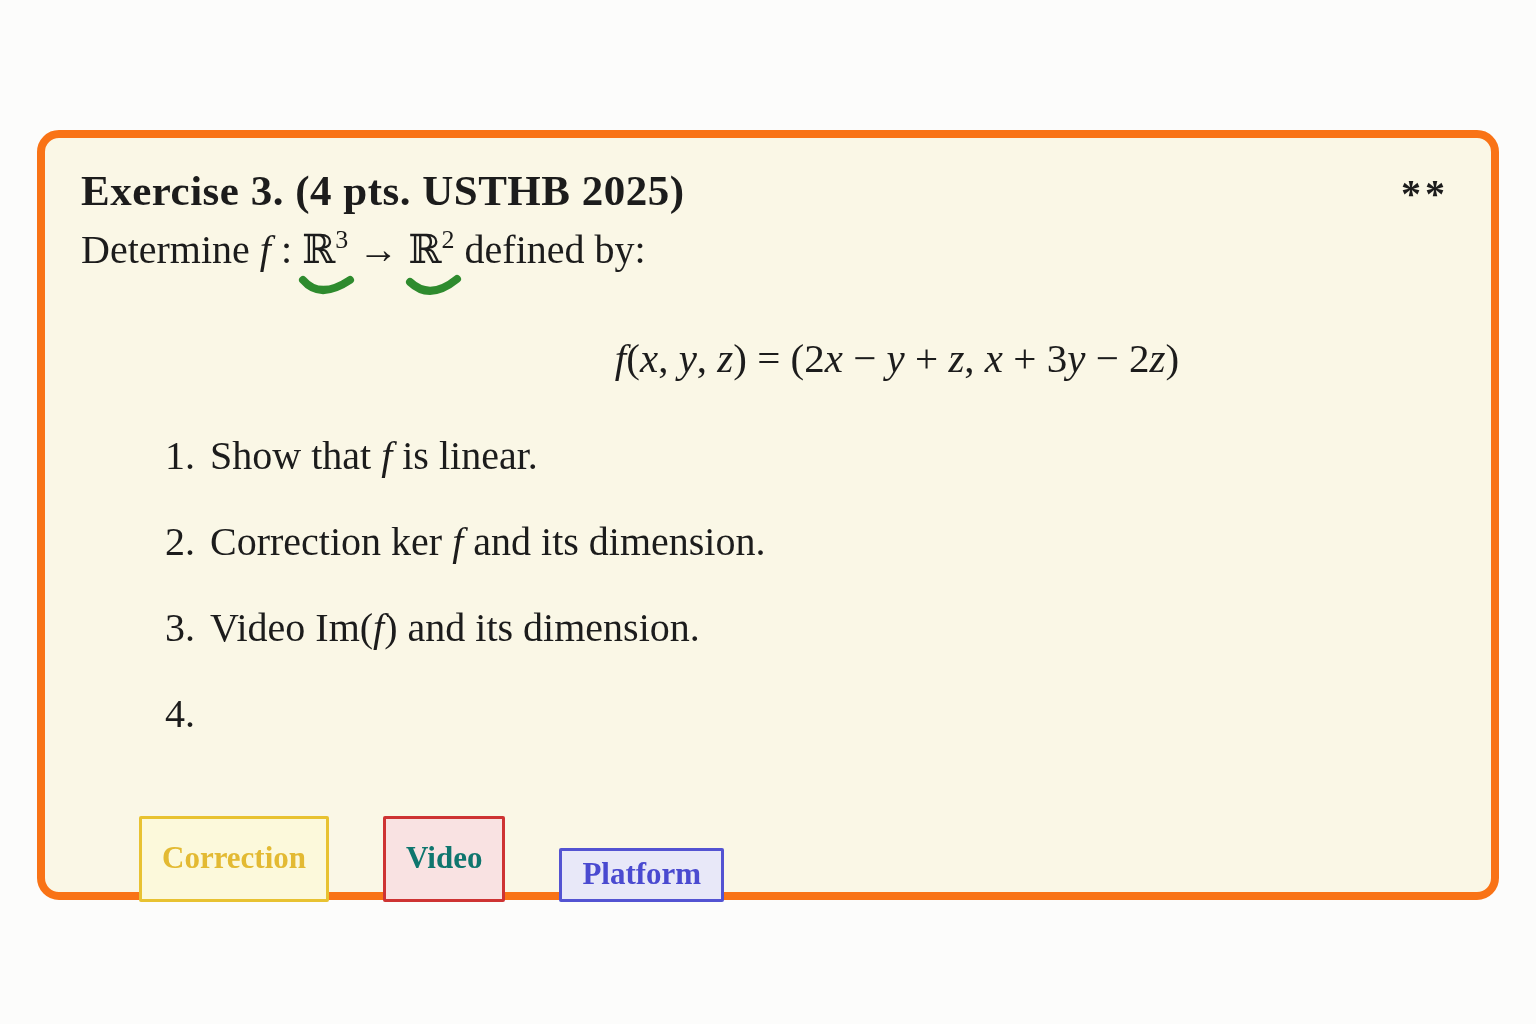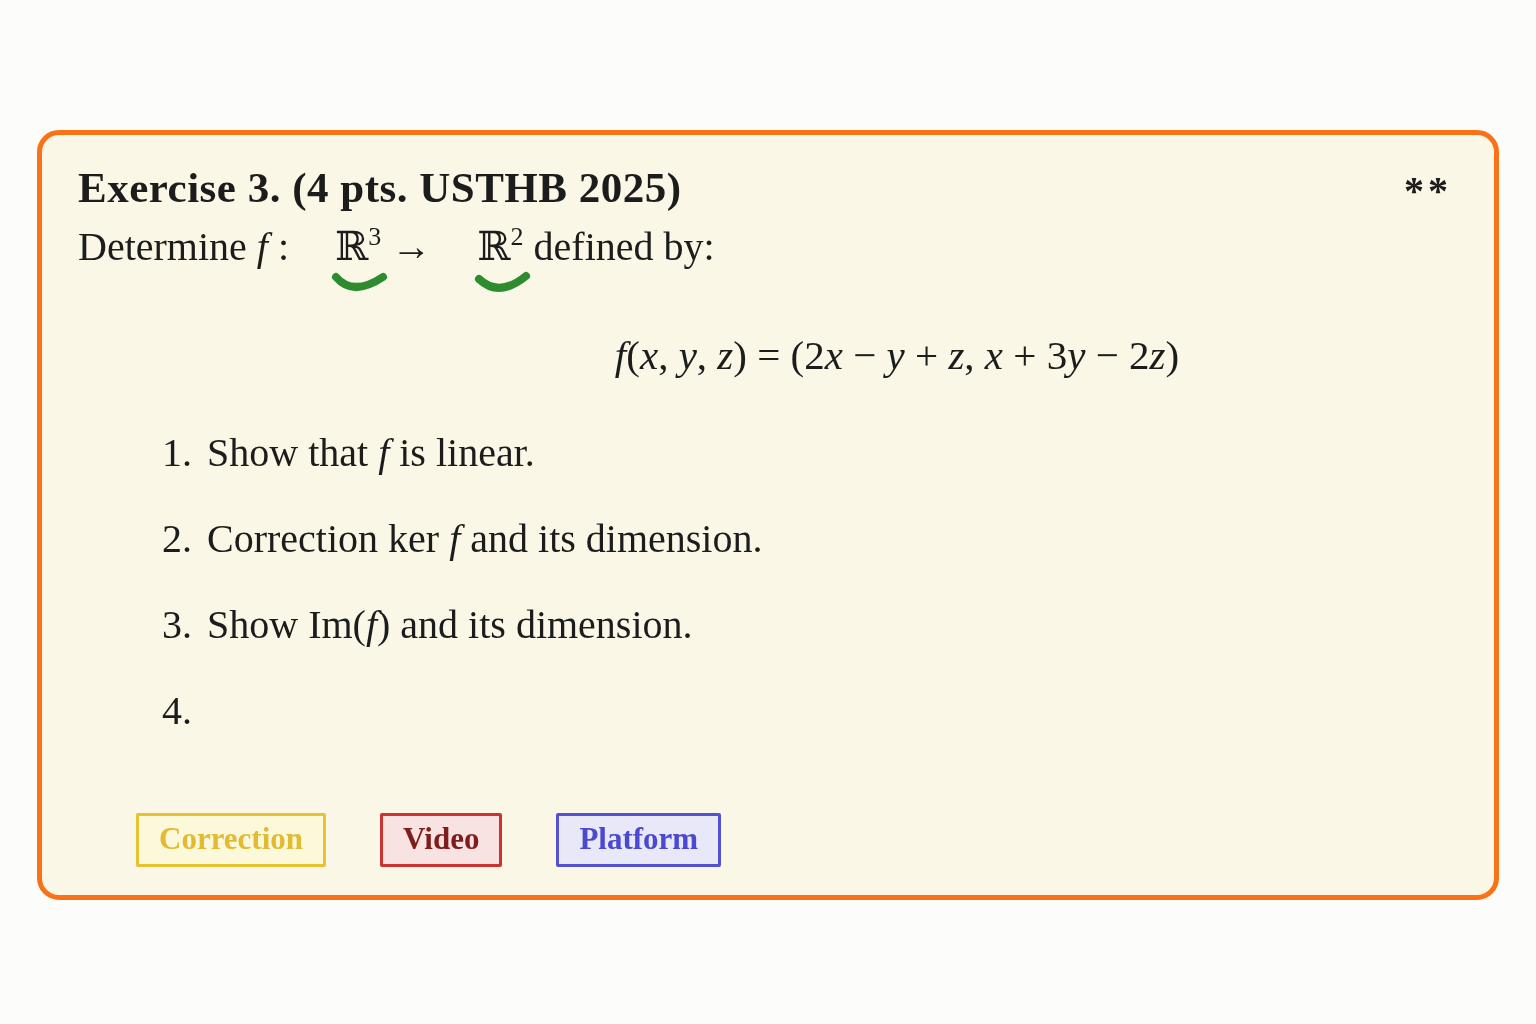--- a/index.html
+++ b/index.html
@@ -9,21 +9,21 @@
     font-family: "Liberation Serif", "DejaVu Serif", serif;
     color: #1c1c1c;
     overflow: hidden;
   }
   .page { width: 1536px; height: 1024px; position: relative; }
   .card {
     position: absolute;
     left: 37px; top: 130px;
     width: 1462px; height: 770px;
     background: #faf7e6;
-    border: 5px solid #f97316;
+    border: 8px solid #f97316;
     border-radius: 22px;
     padding: 30px 36px 0 36px;
   }
   .header-row {
     display: flex;
     justify-content: space-between;
     align-items: flex-start;
   }
   .title {
     font-size: 43px;
@@ -38,21 +38,21 @@
     margin-top: 2px;
     margin-right: 6px;
   }
   .intro {
     margin-top: 12px;
     font-size: 40px;
     line-height: 1.0;
     white-space: pre-wrap;
   }
   .it { font-style: italic; }
-  .rwrap { position: relative; display: inline-block; margin-left: 36px; }
+  .rwrap { position: relative; display: inline-block; }
   .bb { font-family: "DejaVu Serif", "DejaVu Sans", serif; }
   sup.exp {
     font-size: 26px;
     vertical-align: 15px;
     line-height: 0;
   }
   .breve {
     position: absolute;
     left: -4px;
     top: 46px;
@@ -96,22 +96,22 @@
     font-weight: bold;
     padding: 5px 20px 7px 20px;
     border-width: 3px;
     border-style: solid;
     border-radius: 2px;
     cursor: pointer;
     font-family: "Liberation Serif", "DejaVu Serif", serif;
     line-height: 1.15;
   }
   .btn-correction { border-color: #e8c231; background: #fcf9db; color: #e3ba33; }
-  .btn-video      { border-color: #ce3333; background: #f9e2e2; color: #7f1d1d; }
-  .btn-platform   { border-color: #5353d2; background: #e8e8f8; color: #4a4ad0; }
+  .btn-video      { border-color: #ce3333; background: #f9e2e2; color: #0f766e; }
+  .btn-platform   { border-color: #5353d2; background: #e8e8f8; color: #4a4ad0; margin-top: 32px; }
   .sr {
     position: absolute; width: 1px; height: 1px;
     overflow: hidden; clip: rect(0 0 0 0); white-space: nowrap;
   }
 </style>
 </head>
 <body>
 
 <div class="page">
   <div class="card">
@@ -136,21 +136,21 @@
         <span class="txt"><span>Show that </span><span class="it">f</span><span> is linear.</span></span>
       </div>
 
       <div class="item">
         <span class="num">2.</span>
         <span class="txt"><span>Correction ker </span><span class="it">f</span><span> and its dimension.</span></span>
       </div>
 
       <div class="item">
         <span class="num">3.</span>
-        <span class="txt"><span>Show Im(</span><span class="it">f</span><span>) and its dimension.</span></span>
+        <span class="txt"><span>Video Im(</span><span class="it">f</span><span>) and its dimension.</span></span>
       </div>
 
       <div class="item">
         <span class="num">4.</span>
       </div>
 
     </div>
 
     <div class="buttons">
       <button class="btn btn-correction">Correction</button>

